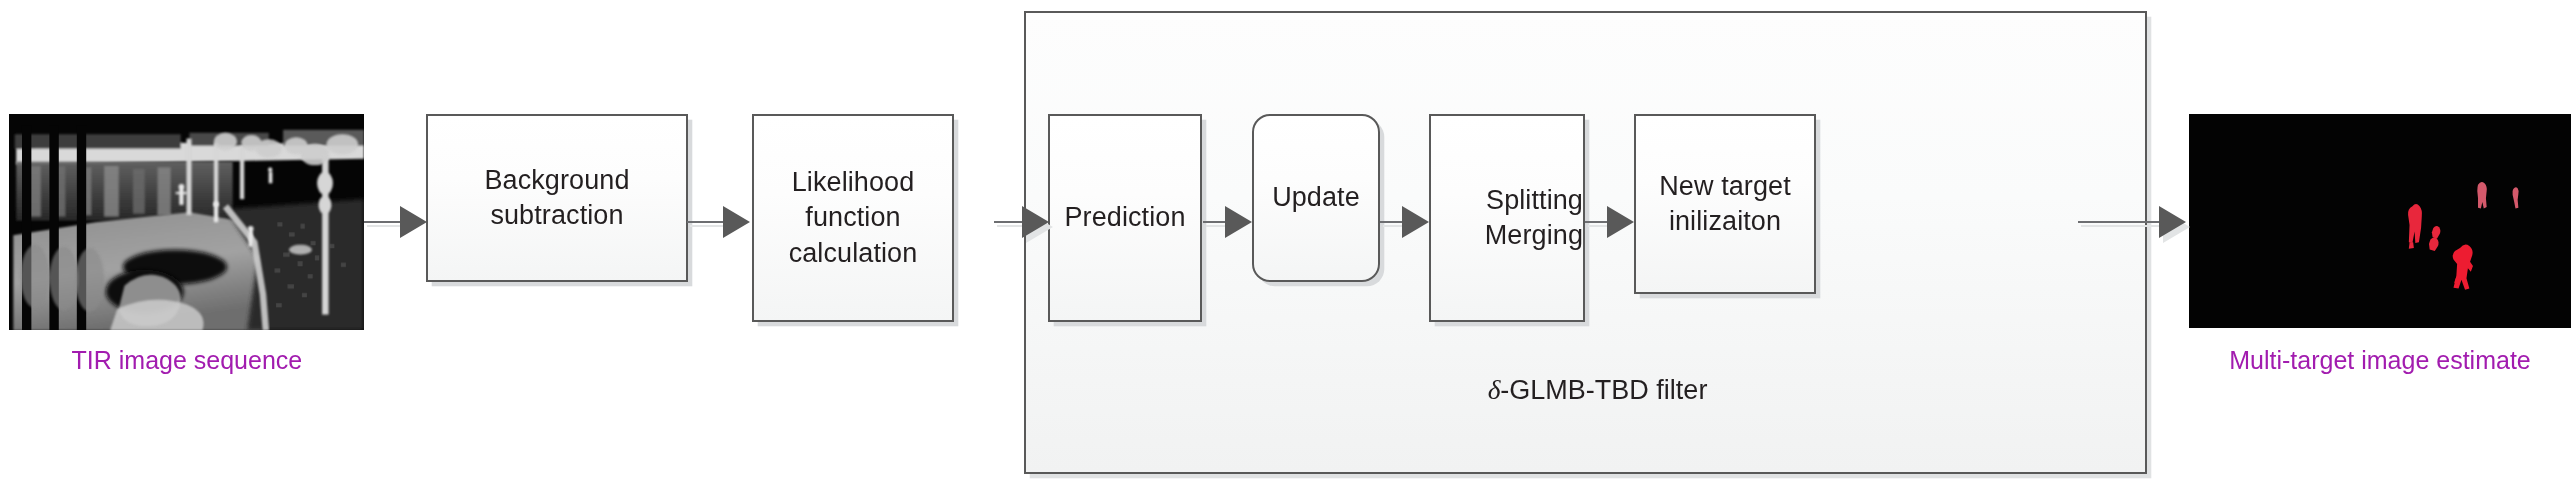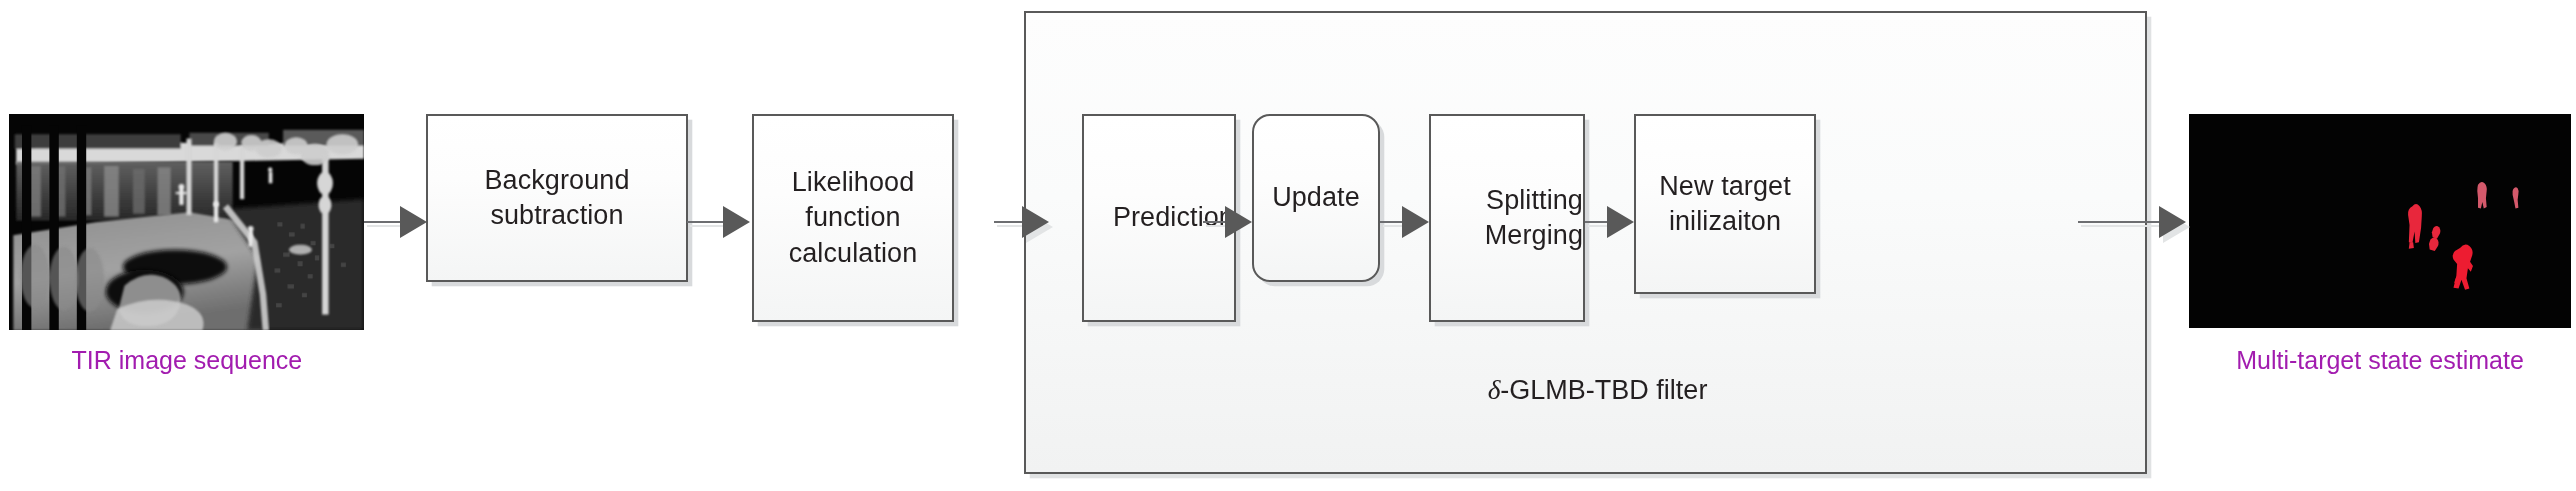--- a/index.html
+++ b/index.html
@@ -258,21 +258,21 @@
 
 <div class="arrow" style="left:994px; top:206px; width:55px; z-index:5;">
   <div class="shaft" style="width:33px;"></div>
   <div class="shaft-sh" style="width:30px;"></div>
   <div class="head-sh"></div>
   <div class="head"></div>
 </div>
 
 <div id="filter-group" style="left:1024px; top:10.8px; width:1123px; height:463px;"></div>
 
-<div class="proc-box" style="left:1082px; top:114px; width:154px; height:208px;text-align:right;">
+<div class="proc-box" style="left:1048px; top:114px; width:154px; height:208px;">
   <span class="lbl">Prediction</span>
 </div>
 
 <div class="arrow" style="left:1203px; top:206px; width:49px;">
   <div class="shaft" style="width:27.4px;"></div>
   <div class="shaft-sh" style="width:24.5px;"></div>
   <div class="head-sh"></div>
   <div class="head"></div>
 </div>
 
@@ -337,14 +337,14 @@
     <g fill="#d4596b">
       <path d="M401 98 q4 -6 9 -2 q4 4 3 11 l-1 10 l1 12 l-4 2 l-2 -9 l-2 9 l-4 -1 l0 -13 l-1 -10 q0 -6 1 -9 Z"></path>
     </g>
 
     <g fill="#d4596b">
       <path d="M450 104 q3 -4 6 -1 q2 3 1 8 l-1 8 l1 11 l-4 1 l-2 -10 l-2 -9 l0 -5 Z"></path>
     </g>
   </svg>
 </div>
 
-<div class="caption" style="left:2189px; top:346px; width:382px;">Multi-target state estimate</div>
+<div class="caption" style="left:2189px; top:346px; width:382px;">Multi-target image estimate</div>
 
 
 </body></html>

